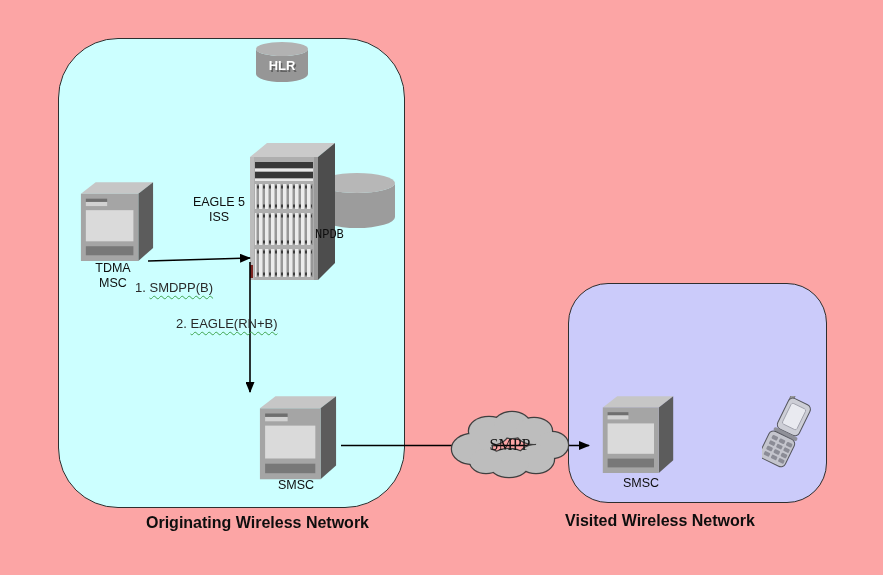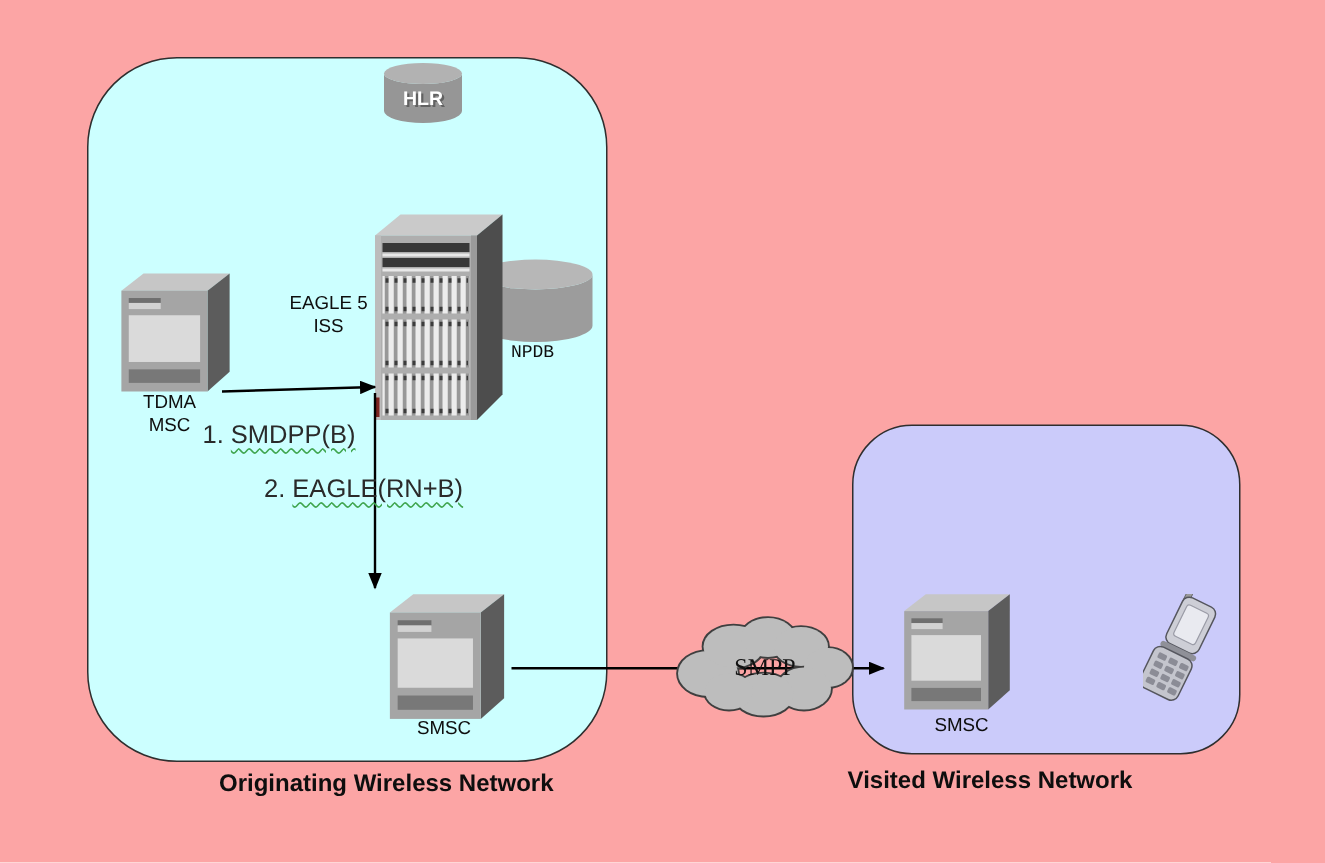--- a/index.html
+++ b/index.html
@@ -12,22 +12,22 @@
   .region-visited{left:568px;top:283px;width:259px;height:220px;
                   background:#cbcbfa;border-radius:40px;}
 
   .abs{position:absolute;}
 
   .region-label{position:absolute;font-weight:bold;font-size:16px;color:#0e0e0e;
                 text-align:center;white-space:nowrap;}
   .node-label{position:absolute;font-weight:normal;font-size:12.5px;line-height:15px;
               color:#0e0e0e;text-align:center;white-space:nowrap;}
   .mono-label{position:absolute;font-family:"Liberation Mono",monospace;
-              font-size:12px;color:#0e0e0e;text-align:center;white-space:nowrap;}
-  .msg{position:absolute;font-size:17px;color:#2a2a2a;white-space:nowrap;}
+              font-size:12px;color:#0e0e0e;text-align:left;white-space:nowrap;}
+  .msg{position:absolute;font-size:13px;color:#2a2a2a;white-space:nowrap;}
   .squiggle{text-decoration:underline wavy #3fa54f 1px;text-underline-offset:3px;}
   .serif-msg{position:absolute;font-family:"Liberation Serif",serif;font-size:15px;
              line-height:19px;color:#0e0e0e;text-align:center;white-space:nowrap;}
   svg text.cloud-text{font-family:"Liberation Serif",serif;font-size:16px;fill:#111;}
   svg text.hlr-text{font-family:"Liberation Sans",sans-serif;font-weight:bold;
                     font-size:13px;}
 </style>
 </head>
 <body>
 

